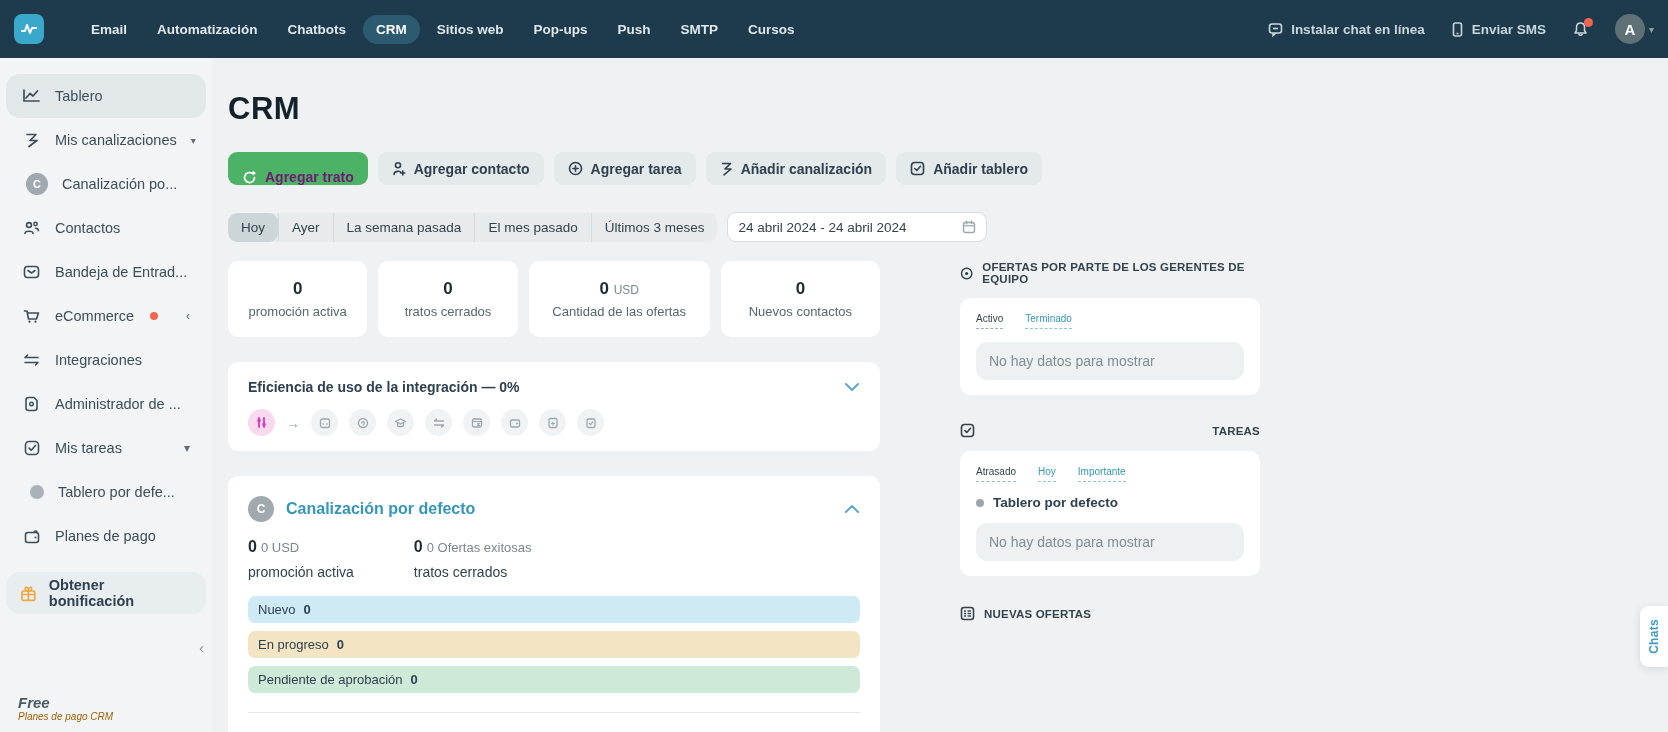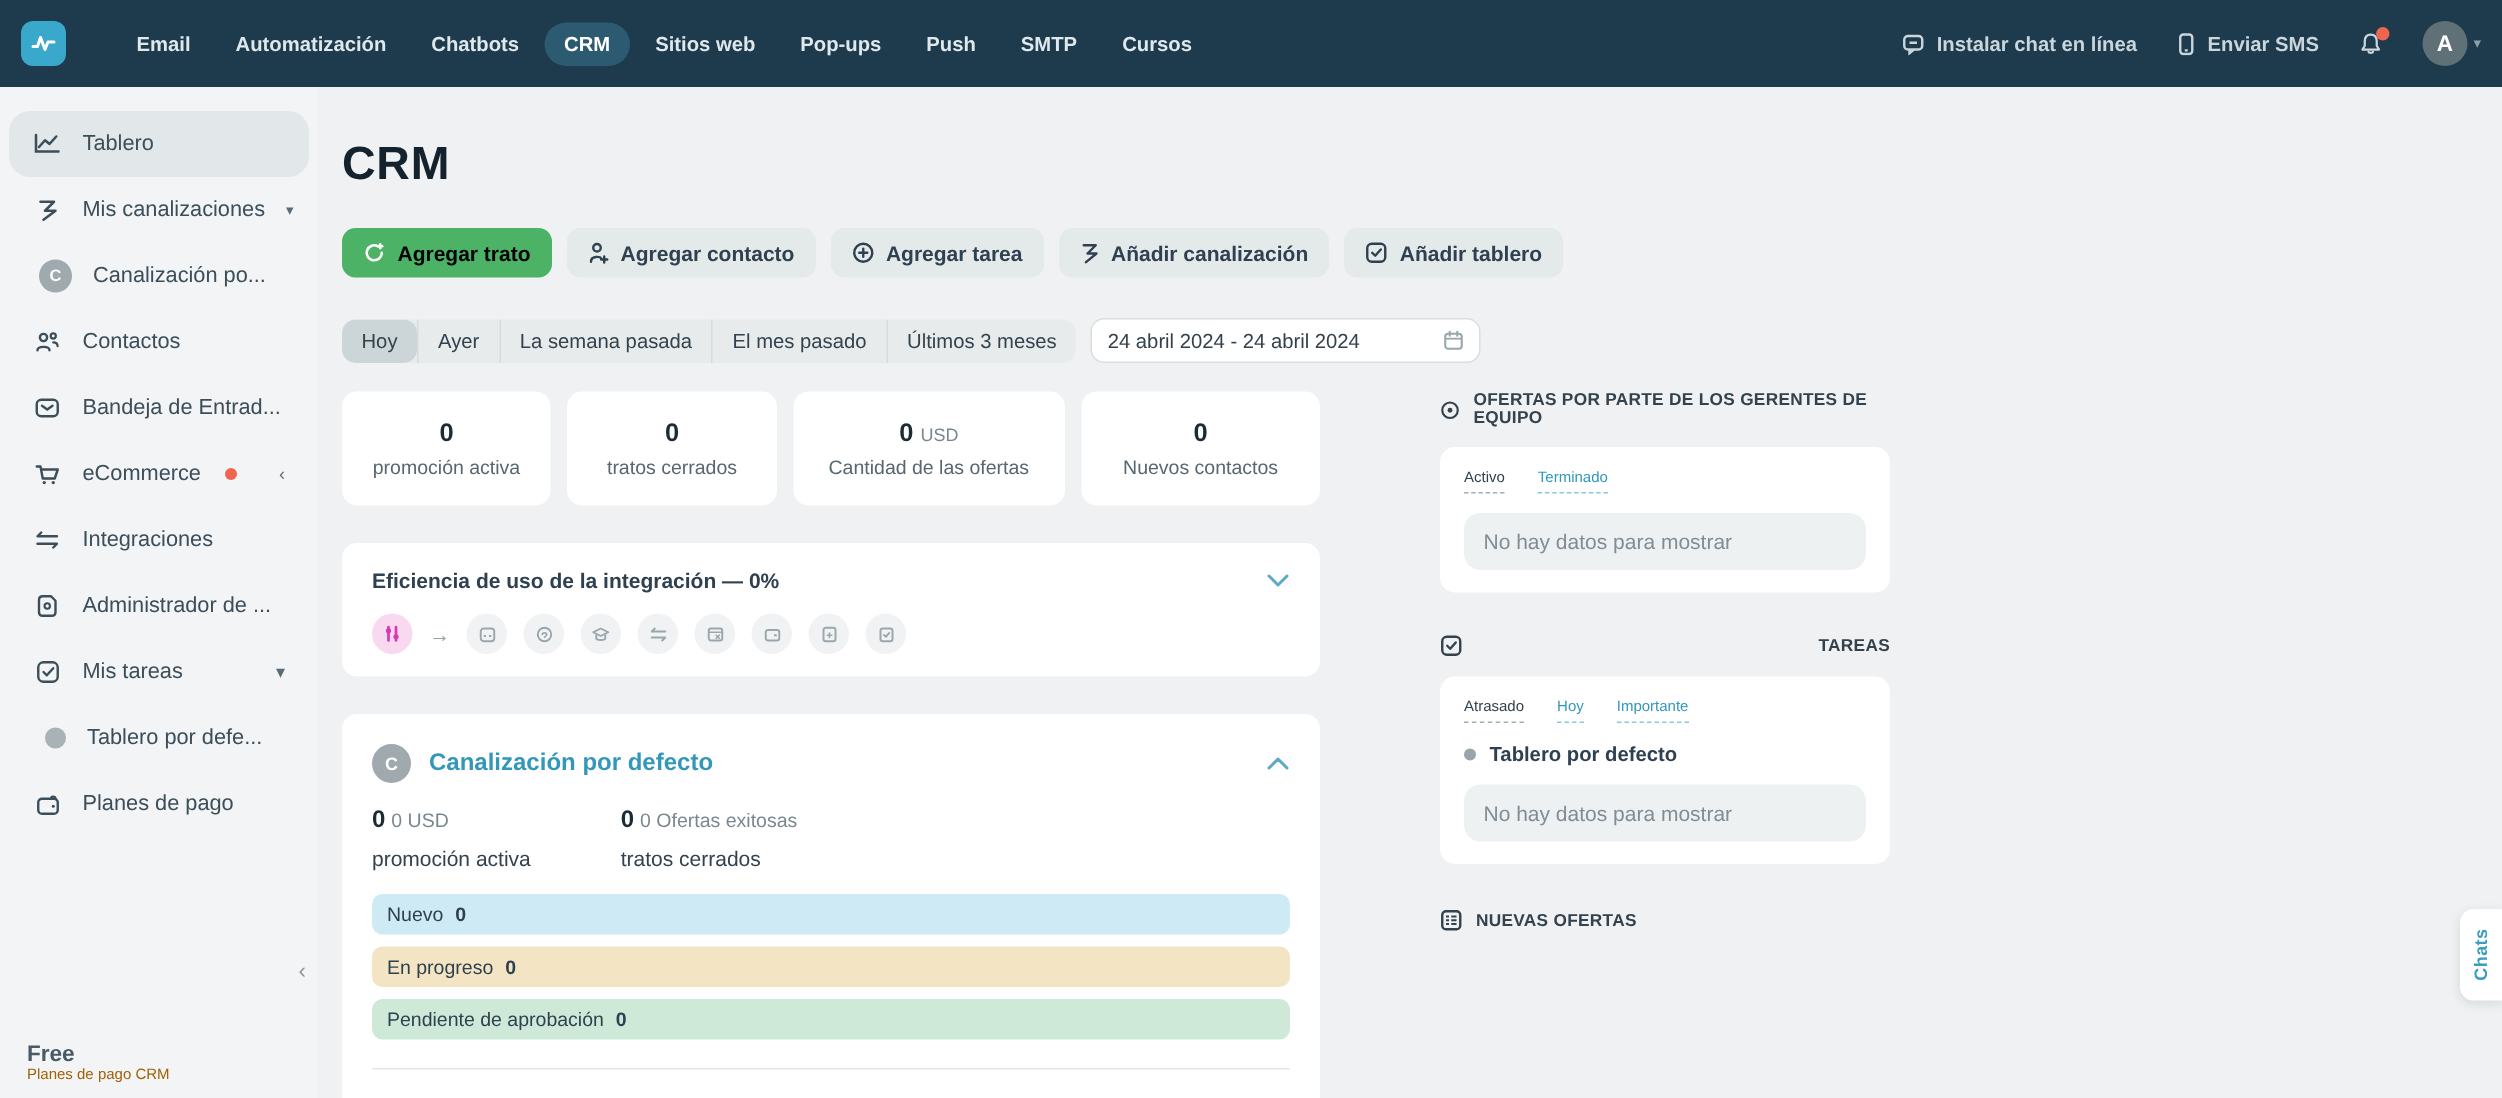--- a/index.html
+++ b/index.html
@@ -27,30 +27,30 @@
   .side-item { height:44px; display:flex; align-items:center; padding:0 16px; gap:14px; color:#3c4e5a; font-size:14.5px; cursor:pointer; border-radius:14px; margin:0 6px; white-space:nowrap; overflow:hidden; }
   .side-item.active { background:#e2e8ea; }
   .side-item .ic { width:19px; display:flex; justify-content:center; flex:0 0 auto; }
   .sub-avatar { width:22px; height:22px; border-radius:50%; background:#9fa9ae; color:#fff; font-size:11px; font-weight:700; display:flex; align-items:center; justify-content:center; flex:0 0 auto; margin-left:4px; }
   .sub-dot { width:14px; height:14px; border-radius:50%; background:#a9b2b7; flex:0 0 auto; margin-left:8px; }
   .caret-down { font-size:10px; color:#5a6b75; }
   .caret-right-edge { margin-left:auto; color:#5a6b75; font-size:12px; }
   .red-dot { width:8px; height:8px; border-radius:50%; background:#f0654f; margin-left:2px; }
   .bonus-pill { margin:14px 6px 0; background:#e8edf0; border-radius:14px; height:42px; display:flex; align-items:center; gap:12px; padding:0 14px; font-size:14.5px; font-weight:700; color:#2f4050; cursor:pointer; }
   .collapse-chev { position:absolute; right:8px; top:581px; color:#8a979e; font-size:15px; cursor:pointer; }
-  .plan-block { position:absolute; left:18px; top:636px; }
+  .plan-block { position:absolute; left:18px; top:636px;font-style:italic; }
   .plan-name { font-size:15px; font-weight:700; color:#4a5a64; }
   .plan-sub { font-size:10px; color:#a16207; margin-top:0; }
 
   
   .main { flex:1; padding:33px 0 0 16px; }
   .page-title { font-size:31px; font-weight:800; color:#13222c; letter-spacing:0.5px; }
   .actions-row { display:flex; gap:10px; margin-top:25px; }
   .btn { height:33px; display:flex; align-items:center; gap:8px; padding:0 14px; border-radius:9px; font-size:14px; font-weight:700; cursor:pointer; border:none; white-space:nowrap; }
-  .btn-green { background:#4cb266; color:#000000; }
+  .btn-green { background:#4cb266; color:#701a75;align-items:flex-end; }
   .btn-gray { background:#e4e9ea; color:#2f4050; }
 
   .filter-row { display:flex; gap:10px; margin-top:27px; align-items:center; }
   .segmented { display:flex; background:#e7ebec; border-radius:9px; overflow:hidden; }
   .segment { padding:7px 13px; font-size:13.5px; color:#33424c; cursor:pointer; border-left:1px solid #d5dcdd; white-space:nowrap; }
   .segment:first-child { border-left:none; }
   .segment.active { background:#ccd6d8; border-radius:9px; }
   .date-field { width:260px; height:30px; background:#fff; border:1px solid #d9dee0; border-radius:9px; display:flex; align-items:center; padding:0 10px; gap:8px; cursor:pointer; }
   .date-text { font-size:13.5px; color:#33424c; flex:1; }
 
@@ -257,20 +257,29 @@
     </div>
     <div class="side-item">
       <span class="ic">
         <svg width="16" height="15" viewBox="0 0 16 15">
             <rect x="1.5" y="3.5" width="13" height="10" rx="2.5" fill="none" stroke="#3c4e5a" stroke-width="1.6"></rect>
             <path d="M10 3.5 C10 1.8 12.5 1.5 13 3" fill="none" stroke="#3c4e5a" stroke-width="1.5" stroke-linecap="round"></path>
             <circle cx="11.5" cy="8.5" r="1" fill="#3c4e5a"></circle>
           </svg>
       </span>
       <span>Planes de pago</span>
+    </div>
+    <div class="bonus-pill">
+      <svg width="17" height="17" viewBox="0 0 17 17">
+        <rect x="2" y="6" width="13" height="9.5" rx="1.5" fill="none" stroke="#f0a73e" stroke-width="1.7"></rect>
+        <line x1="8.5" y1="6" x2="8.5" y2="15.5" stroke="#f0a73e" stroke-width="1.7"></line>
+        <line x1="2" y1="9.5" x2="15" y2="9.5" stroke="#f0a73e" stroke-width="1.5"></line>
+        <path d="M8.5 6 C5 6 4 2.5 6.2 2.2 C7.8 2 8.5 4.2 8.5 6 C8.5 4.2 9.2 2 10.8 2.2 C13 2.5 12 6 8.5 6 Z" fill="none" stroke="#f0a73e" stroke-width="1.5"></path>
+      </svg>
+      <span>Obtener bonificación</span>
     </div>
     <div class="collapse-chev">‹</div>
     <div class="plan-block">
       <div class="plan-name">Free</div>
       <div class="plan-sub">Planes de pago CRM</div>
     </div>
   </div>
 
   <div class="main">
     <div class="page-title">CRM</div>

